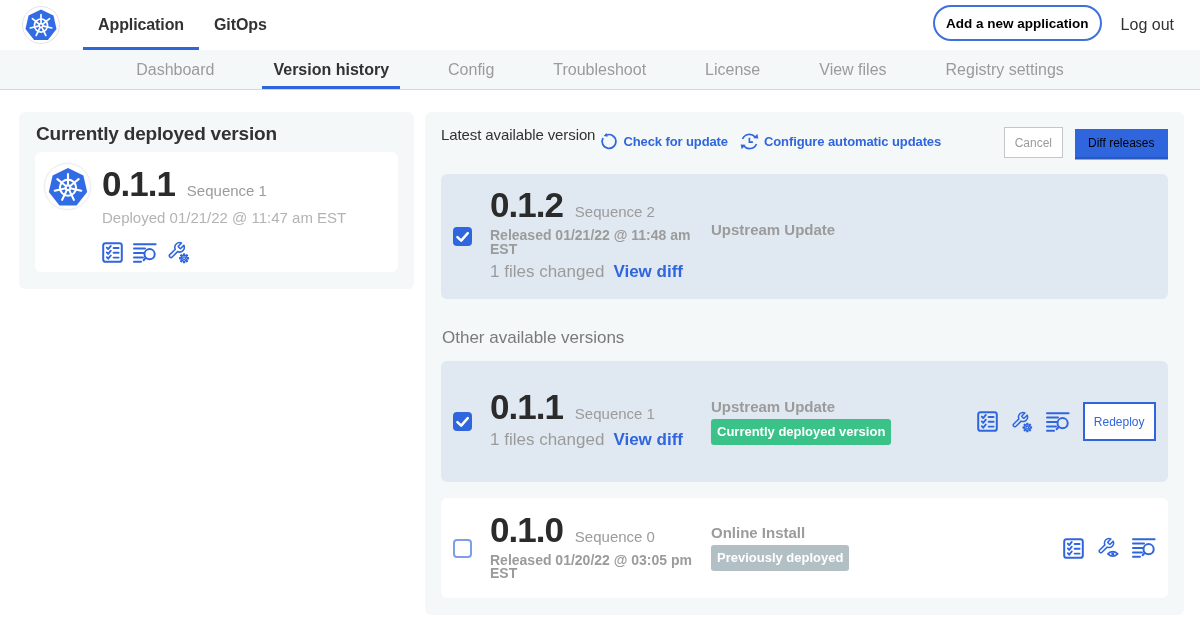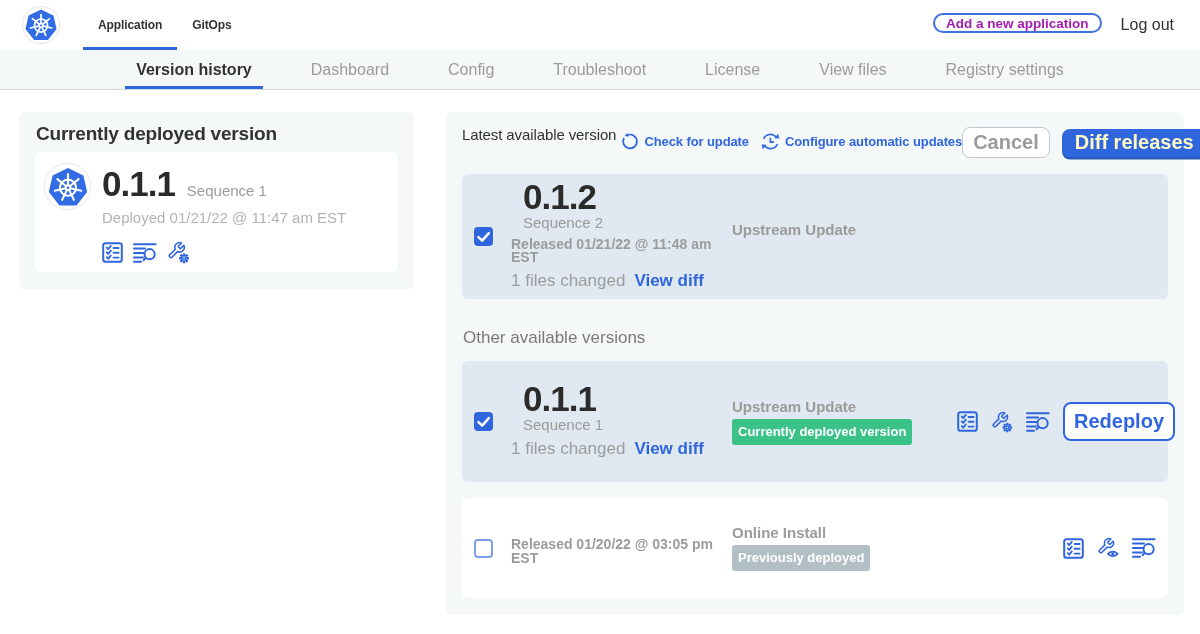--- a/index.html
+++ b/index.html
@@ -6,34 +6,34 @@
 html,body { width:1200px; height:634px; background:#fff; overflow:hidden; }
 body { font-family:"Liberation Sans","DejaVu Sans",sans-serif; color:#323232; }
 svg { display:block; }
 
 
 .navbar { height:50px; background:#fff; display:flex; align-items:stretch; padding:0 26px 0 22px; }
 .nav-left { display:flex; align-items:stretch; }
 .logo-badge { width:38px; height:38px; border-radius:50%; background:#fff; border:1px solid #e4e4e4; display:flex; align-items:center; justify-content:center; align-self:center; }
 .logo-badge svg { width:34px; height:34px; }
 .nav-tabs { display:flex; margin-left:23px; }
-.nav-tab { position:relative; display:flex; align-items:center; padding:0 15px; font-size:12px; font-weight:600; color:#323232; cursor:pointer; letter-spacing:-0.1px; }
+.nav-tab { position:relative; display:flex; align-items:center; padding:0 15px; font-size:16px; font-weight:600; color:#323232; cursor:pointer; letter-spacing:-0.1px; }
 .nav-tab.active::after { content:""; position:absolute; left:0; right:0; bottom:0; height:3px; background:#3066dd; }
 .nav-right { margin-left:auto; display:flex; align-items:center; gap:19px; }
-.add-app-btn { height:20px; padding:0 11px; position:relative; top:-2px; border:2px solid #3f71dd; border-radius:19px; background:#fff; color:#a21caf; font-size:13.5px; font-weight:700; font-family:inherit; cursor:pointer; white-space:nowrap; }
+.add-app-btn { height:36px; padding:0 11px; position:relative; top:-2px; border:2px solid #3f71dd; border-radius:19px; background:#fff; color:#000000; font-size:13.5px; font-weight:700; font-family:inherit; cursor:pointer; white-space:nowrap; }
 .logout { font-size:16px; color:#323232; cursor:pointer; }
 
 
 .subnav { height:40px; background:#f4f8f9; border-bottom:1px solid #d5d8db; display:flex; justify-content:center; gap:59px; }
 .subnav-item { position:relative; display:flex; align-items:center; font-size:16px; color:#9b9b9b; cursor:pointer; }
 .subnav-item.active { color:#323232; font-weight:700; }
 .subnav-item.active::after { content:""; position:absolute; left:-11px; right:-11px; bottom:0; height:3px; background:#3066dd; }
 
 
-.main { display:flex; align-items:flex-start; gap:32px; padding:22px 16px 0 19px; }
+.main { display:flex; align-items:flex-start; gap:11px; padding:22px 16px 0 19px; }
 .panel { background:#f4f8f9; border-radius:6px; }
 .left-panel { width:395px; flex:none; padding:11px 16px 17px; }
 .left-panel h2 { font-size:19px; font-weight:700; line-height:21px; margin:0 0 8px 1px; letter-spacing:-0.2px; }
 .deployed-card { background:#fff; border-radius:6px; padding:11px 12px 11px 9px; display:flex; gap:11px; height:120px; }
 .logo-badge.lg { width:47px; height:47px; align-self:flex-start; border:1px solid #ececec; box-shadow:0 0 0 1px rgba(0,0,0,0.02); }
 .logo-badge.lg svg { width:42px; height:42px; }
 .dep-body { padding-top:3px; }
 .ver-row { display:flex; align-items:baseline; }
 .ver-big { font-size:35px; font-weight:700; line-height:35px; letter-spacing:-1px; color:#2b2b2b; }
 .seq { font-size:15px; color:#9b9b9b; margin-left:12px; }
@@ -42,38 +42,38 @@
 .icon-row .ic { cursor:pointer; }
 
 
 .right-panel { flex:1; min-width:0; padding:14px 16.5px 17px 16px; }
 .panel-head { display:flex; align-items:flex-start; }
 .panel-head h2 { font-size:15px; font-weight:400; line-height:18px; white-space:nowrap; letter-spacing:-0.1px; }
 .head-link { display:flex; align-items:center; gap:5px; color:#3066dd; font-size:13px; font-weight:600; cursor:pointer; white-space:nowrap; letter-spacing:-0.1px; }
 .head-link.first { margin-left:5px; margin-top:6px; }
 .head-link.second { margin-left:12px; margin-top:6px; }
 .head-actions { margin-left:auto; display:flex; align-items:center; gap:12px; margin-top:1px; }
-.btn { border-radius:8px; font-family:inherit; font-size:20px; font-weight:700; cursor:pointer; white-space:nowrap; flex:none; }
+.btn { border-radius:0; font-family:inherit; font-size:12px; font-weight:400; cursor:pointer; white-space:nowrap; flex:none; }
 .btn-cancel { height:31px; padding:0 10px; background:#fff; border:1px solid #c3c7c9; color:#9b9b9b; }
-.btn-primary { height:28px; padding:0 13px; background:#3066dd; border:none; color:#fef9c3; box-shadow:0 2.5px 0 0 #2a59bd; }
+.btn-primary { height:28px; padding:0 13px; background:#3066dd; border:none; color:#000000; box-shadow:0 2.5px 0 0 #2a59bd; }
 .btn-outline { height:39px; padding:0 9px; background:#fff; border:2px solid #3066dd; color:#3066dd; }
 
 .version-card { border-radius:6px; background:#fff; display:flex; align-items:center; padding:15px 12px; margin-top:16px; }
 .version-card.selected { background:#e0e9f1; }
 .card-012 { height:125px; }
 .card-011 { height:121px; margin-top:15px; }
 .card-010 { height:100px; }
 .other-title { font-size:17px; font-weight:400; color:#7a7a7a; margin:30px 0 0 1px; line-height:17px; }
 
 .checkbox { width:19px; height:19px; border-radius:4px; flex:none; margin-right:18px; cursor:pointer; }
 .checkbox.checked { background:#3066dd; display:flex; align-items:center; justify-content:center; }
 .checkbox.unchecked { background:#fff; border:2px solid #7d9fe8; }
 
 .ver-col { width:204px; flex:none; }
-.ver-col .ver-row { margin-top:-4px; margin-bottom:0;flex-direction:column; }
+.ver-col .ver-row { margin-top:-4px; margin-bottom:0; }
 .released { font-size:14px; font-weight:700; color:#9b9b9b; line-height:13.5px; margin-top:7px; }
 .files-row { display:flex; gap:9px; margin-top:6px; font-size:17px; align-items:flex-start; }
 .files-changed { color:#9b9b9b; }
 .view-diff { color:#3066dd; font-weight:700; cursor:pointer; }
 
 .mid-col { width:225px; flex:none; margin-left:17px; }
 .src-label { font-size:15px; font-weight:700; color:#9b9b9b; line-height:15px; }
 .badge { display:inline-block; margin-top:5px; padding:5px 6px; border-radius:3px; color:#fff; font-size:13px; font-weight:700; line-height:16px; }
 .badge.green { background:#3ac288; }
 .badge.gray { background:#b2c0c5; }
@@ -169,22 +169,22 @@
         </div>
     </nav>
   </div>
   <div class="nav-right">
     <button class="add-app-btn">Add a new application</button>
     <span class="logout">Log out</span>
   </div>
 </header>
 
 <nav class="subnav">
+  <div class="subnav-item">Dashboard</div>
   <div class="subnav-item active">Version history</div>
-  <div class="subnav-item">Dashboard</div>
   <div class="subnav-item">Config</div>
   <div class="subnav-item">Troubleshoot</div>
   <div class="subnav-item">License</div>
   <div class="subnav-item">View files</div>
   <div class="subnav-item">Registry settings</div>
 </nav>
 
 <main class="main">
 
   <aside class="panel left-panel">
@@ -303,20 +303,24 @@
               <use href="#ic-loglines"></use>
             </svg>
           </span>
         <button class="btn btn-outline">Redeploy</button>
       </div>
     </div>
 
     <div class="version-card card-010">
       <span class="checkbox unchecked"></span>
       <div class="ver-col">
+        <div class="ver-row">
+          <span class="ver-big">0.1.0</span>
+          <span class="seq">Sequence 0</span>
+        </div>
         <p class="released">Released 01/20/22 @ 03:05 pm EST</p>
       </div>
       <div class="mid-col">
         <div class="src-label">Online Install</div>
         <span class="badge gray">Previously deployed</span>
       </div>
       <div class="row-actions">
         <span class="ic">
             <svg width="21" height="21" viewBox="0 0 21 21">
               <use href="#ic-checklist"></use>

